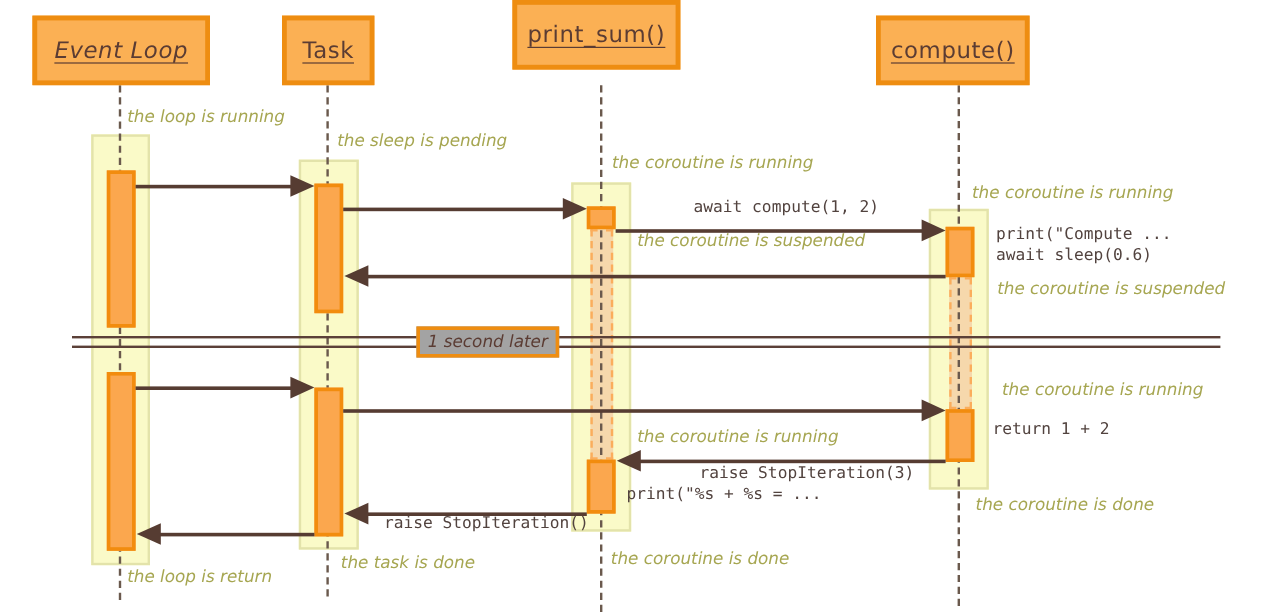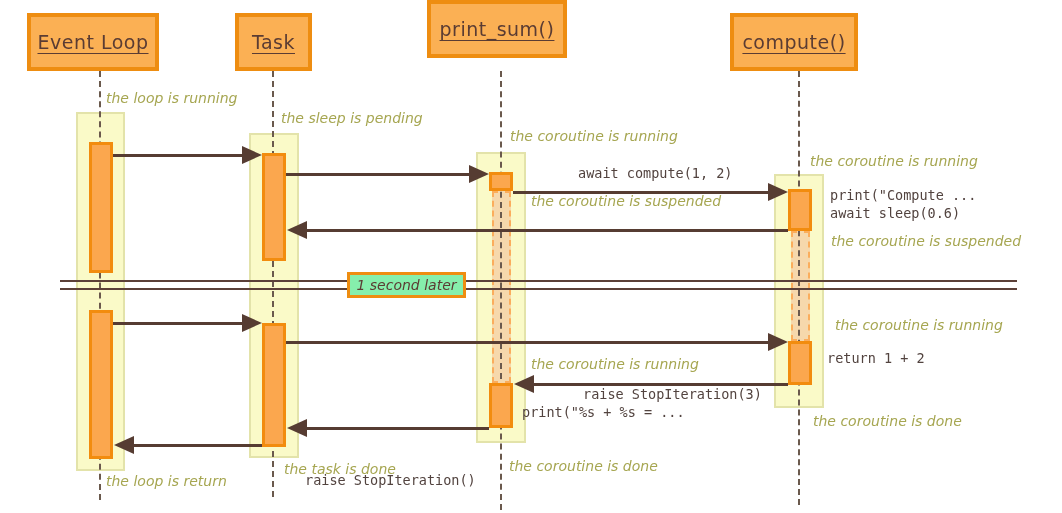--- a/index.html
+++ b/index.html
@@ -39,21 +39,21 @@
   .annotation{
     position:absolute;font-style:italic;font-size:14px;color:#a6a651;
     white-space:nowrap;z-index:6;line-height:1;
   }
   .message{
     position:absolute;font-family:"DejaVu Sans Mono",monospace;
     font-size:13.5px;color:#52433f;white-space:nowrap;z-index:6;line-height:1;
   }
   .divider-line{position:absolute;height:2px;background:#5b4038;z-index:5;}
   .divider-box{
-    position:absolute;box-sizing:border-box;background:#86efac;
+    position:absolute;box-sizing:border-box;background:#a3a3a3;
     border:3px solid #ee8d11;display:flex;align-items:center;justify-content:center;
     font-style:italic;font-size:14px;color:#5b3c33;z-index:6;white-space:nowrap;
   }
 </style>
 </head>
 <body>
 
 <div id="diagram">
     <div class="lifeline" style="left: 99px; top: 71px; height: 429px;"></div>
     <div class="lifeline" style="left: 272px; top: 71px; height: 426px;"></div>
@@ -66,21 +66,21 @@
     <div class="suspended" style="left: 492px; top: 191px; width: 19px; height: 192px;"></div>
     <div class="suspended" style="left: 791px; top: 231px; width: 19px; height: 110px;"></div>
     <div class="activation" style="left: 89px; top: 142px; width: 24px; height: 131px;"></div>
     <div class="activation" style="left: 89px; top: 310px; width: 24px; height: 149px;"></div>
     <div class="activation" style="left: 262px; top: 153px; width: 24px; height: 108px;"></div>
     <div class="activation" style="left: 262px; top: 323px; width: 24px; height: 124px;"></div>
     <div class="activation" style="left: 489px; top: 172px; width: 24px; height: 19px;"></div>
     <div class="activation" style="left: 489px; top: 383px; width: 24px; height: 45px;"></div>
     <div class="activation" style="left: 788px; top: 189px; width: 24px; height: 42px;"></div>
     <div class="activation" style="left: 788px; top: 341px; width: 24px; height: 44px;"></div>
-    <div class="participant" style="left: 27px; top: 13px; width: 132px; height: 58px;">
+    <div class="participant" style="left: 27px; top: 13px; width: 148px; height: 58px; font-style: italic;">
       <span>Event Loop</span>
     </div>
     <div class="participant" style="left: 235px; top: 13px; width: 77px; height: 58px;">
       <span>Task</span>
     </div>
     <div class="participant" style="left: 427px; top: 0; width: 140px; height: 58px;">
       <span>print_sum()</span>
     </div>
     <div class="participant" style="left: 730px; top: 13px; width: 128px; height: 58px;">
       <span>compute()</span>
@@ -114,17 +114,17 @@
     <div class="annotation" style="left: 813px; top: 414px;">the coroutine is done</div>
     <div class="annotation" style="left: 509px; top: 459px;">the coroutine is done</div>
     <div class="annotation" style="left: 284px; top: 462px;">the task is done</div>
     <div class="annotation" style="left: 106px; top: 474px;">the loop is return</div>
     <div class="message" style="left: 530px; top: 167px; margin-left: 48px;">await compute(1, 2)</div>
     <div class="message" style="left: 830px; top: 189px;">print("Compute ...</div>
     <div class="message" style="left: 830px; top: 207px;">await sleep(0.6)</div>
     <div class="message" style="left: 827px; top: 352px;">return 1 + 2</div>
     <div class="message" style="left: 583px; top: 388px;">raise StopIteration(3)</div>
     <div class="message" style="left: 522px; top: 406px;">print("%s + %s = ...</div>
-    <div class="message" style="left: 305px; top: 430px; margin-top: 44px;">raise StopIteration()</div>
+    <div class="message" style="left: 320px; top: 430px;">raise StopIteration()</div>
     <div class="divider-line" style="left: 60px; top: 280px; width: 957px;"></div>
     <div class="divider-line" style="left: 60px; top: 288px; width: 957px;"></div>
     <div class="divider-box" style="left: 347px; top: 272px; width: 119px; height: 26px;">1 second later</div>
   </div>
 
 </body></html>

